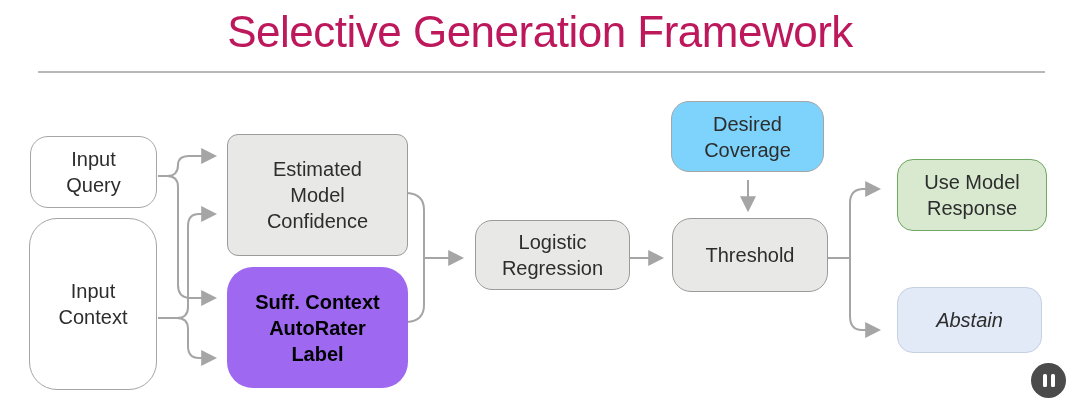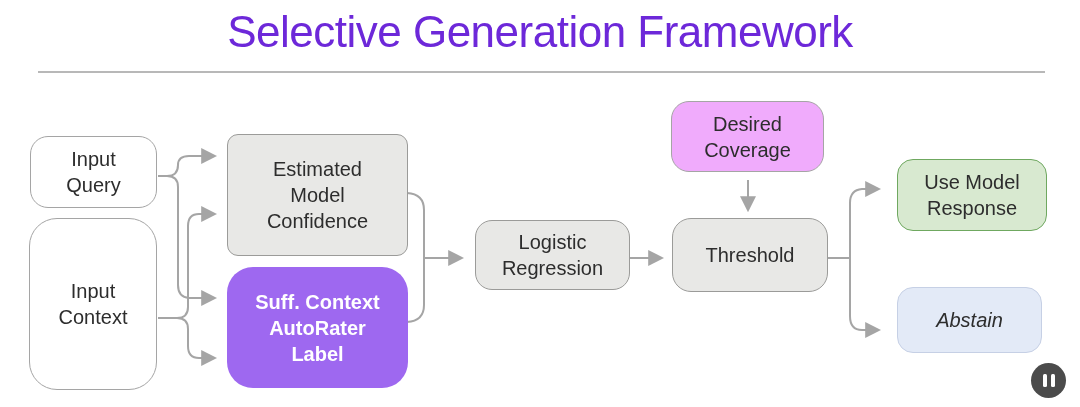--- a/index.html
+++ b/index.html
@@ -3,37 +3,37 @@
 <meta charset="utf-8">
 <style>
   html,body{margin:0;padding:0;}
   body{
     width:1080px;height:407px;position:relative;background:#ffffff;
     font-family:"Liberation Sans", sans-serif;overflow:hidden;
   }
   .stage{position:absolute;inset:0;}
   .slide-title{
     position:absolute;top:0;left:0;right:0;margin:0;padding-top:2px;
-    text-align:center;font-size:44px;font-weight:500;color:#6d28d9;
+    text-align:center;font-size:44px;font-weight:500;color:#be185d;
     letter-spacing:-0.5px;line-height:60px;
   }
   .divider{position:absolute;left:38px;top:71px;width:1007px;height:2px;background:#b8b8b8;}
   svg.connectors{position:absolute;left:0;top:0;width:1080px;height:407px;pointer-events:none;}
   .edge{fill:none;stroke:var(--arrow,#a5a5a5);stroke-width:2;}
   .arrowhead{fill:var(--arrow,#a5a5a5);}
   .node{
     position:absolute;box-sizing:border-box;border:1.5px solid #a5a5a5;
     display:flex;align-items:center;justify-content:center;text-align:center;
     white-space:pre-line;font-size:20px;line-height:26px;color:#2d2d2d;background:#fff;
   }
   #n-input-query{left:30px;top:136px;width:127px;height:72px;border-radius:18px;}
   #n-input-context{left:29px;top:218px;width:128px;height:172px;border-radius:28px;}
   #n-estimated{left:227px;top:134px;width:181px;height:122px;border-radius:11px;}
   #n-autorater{left:227px;top:267px;width:181px;height:121px;border-radius:26px;
-               font-weight:600;color:#ffffff;border-color:transparent;}
+               font-weight:600;color:#000000;border-color:transparent;}
   #n-logistic{left:475px;top:220px;width:155px;height:70px;border-radius:17px;}
   #n-coverage{left:671px;top:101px;width:153px;height:71px;border-radius:18px;}
   #n-threshold{left:672px;top:218px;width:156px;height:74px;border-radius:19px;}
   #n-use-model{left:897px;top:159px;width:150px;height:72px;border-radius:16px;}
   #n-abstain{left:897px;top:287px;width:145px;height:66px;border-radius:16px;font-style:italic;}
   .pause-btn{
     position:absolute;left:1031px;top:363px;width:35px;height:35px;border-radius:50%;
     border:none;background:#4b4b4b;display:flex;align-items:center;justify-content:center;
     gap:4px;cursor:pointer;padding:0;
   }
@@ -86,21 +86,21 @@
     <span>Suff. Context
 AutoRater
 Label</span>
   </div>
 
   <div class="node" id="n-logistic" style="background: rgb(232, 232, 230); border-color: rgb(155, 155, 153);">
     <span>Logistic
 Regression</span>
   </div>
 
-  <div class="node" id="n-coverage" style="background: #f0abfc; border-color: rgb(165, 165, 165);">
+  <div class="node" id="n-coverage" style="background: #7dd3fc; border-color: rgb(165, 165, 165);">
     <span>Desired
 Coverage</span>
   </div>
 
   <div class="node" id="n-threshold" style="background: rgb(232, 232, 230); border-color: rgb(155, 155, 153);">
     <span>Threshold</span>
   </div>
 
   <div class="node" id="n-use-model" style="background: rgb(216, 233, 208); border-color: rgb(111, 168, 96);">
     <span>Use Model

